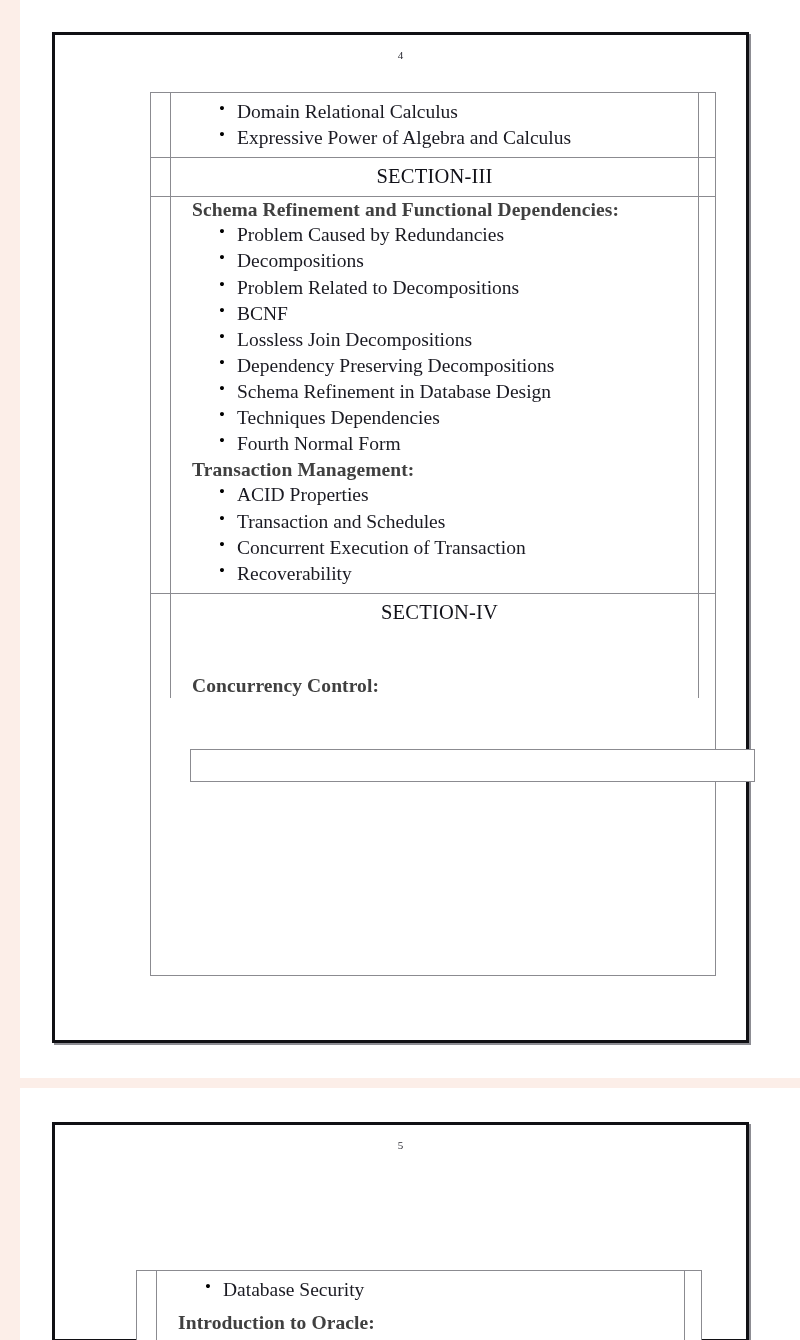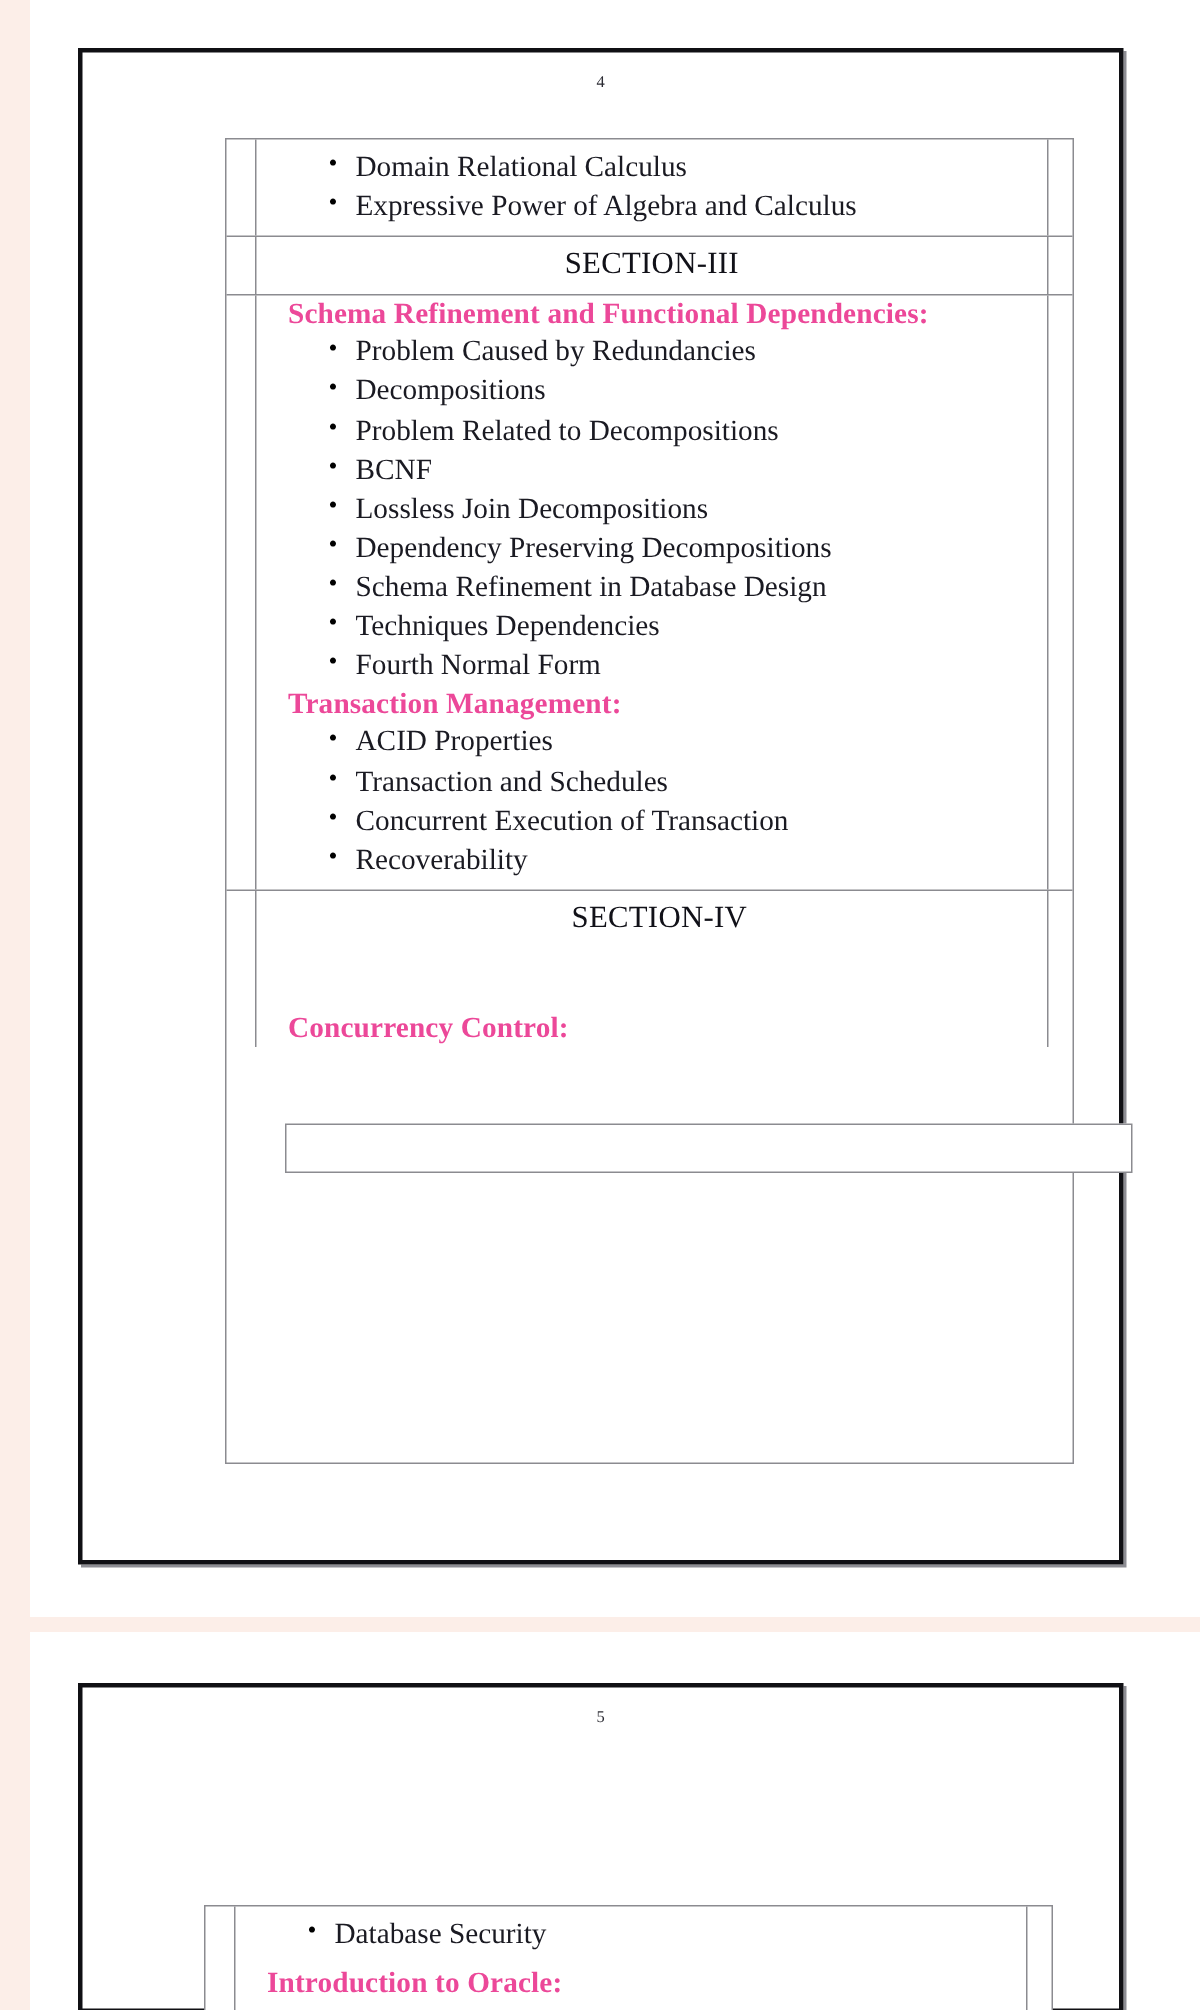--- a/index.html
+++ b/index.html
@@ -91,21 +91,21 @@
     font-size: 20.5px;
     color: #111118;
     padding: 7px 0 8px 0;
     letter-spacing: 0.2px;
   }
   .section-heading.nudge-right { padding-left: 10px; }
 
   .topic-heading {
     font-weight: bold;
     font-size: 19.5px;
-    color: #ec4899;
+    color: #404040;
     padding: 2px 0 1px 21px;
     letter-spacing: 0.1px;
   }
 
   ul.topic-list {
     list-style: none;
     margin: 0;
     padding: 0 0 0 48px;
   }
   ul.topic-list > li {

